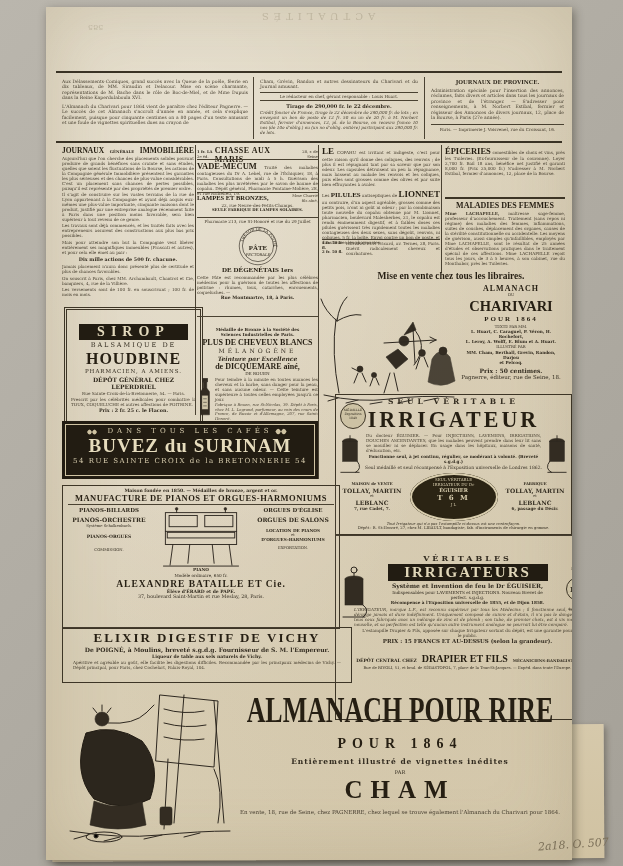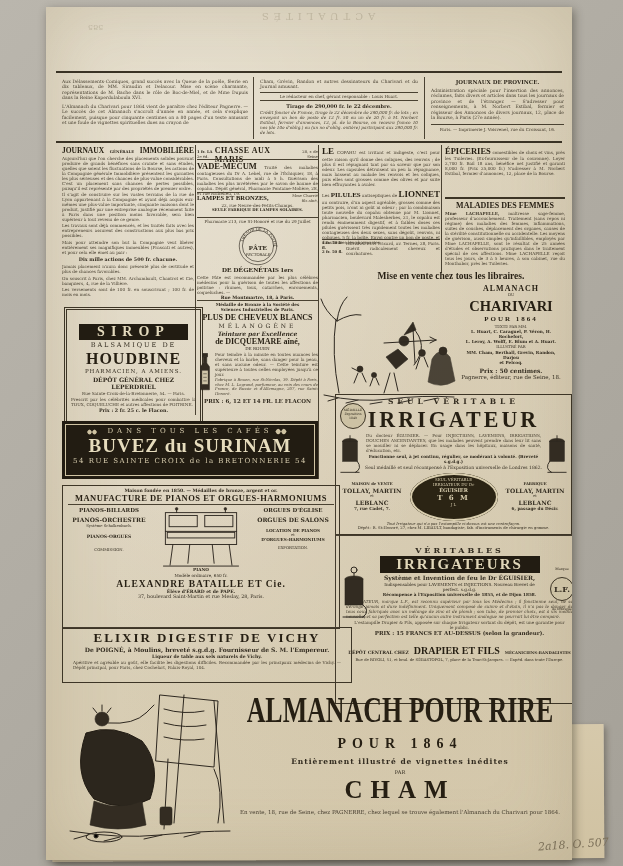--- a/index.html
+++ b/index.html
@@ -139,21 +139,21 @@
           </defs>
         <text font-size="6.2" fill="#332c20" font-family="DejaVu Serif,serif"><textPath href="#arcp" startOffset="8%">TRÉSOR DE LA POITRINE</textPath></text>
         <text x="35" y="38" font-size="11" text-anchor="middle" font-weight="bold" fill="#2a2418" font-family="Liberation Serif,serif">PÂTE</text>
         <text x="35" y="48" font-size="6" text-anchor="middle" font-style="italic" fill="#332c20" font-family="DejaVu Serif,serif">PECTORALE</text>
       </svg>
       <div class="c disp" style="font-size:7px">DE DÉGENÉTAIS 1ers</div>
       <p class="t42 j ink" style="margin:1px 0 0">Cette Pâte est recommandée par les plus célèbres médecins pour la guérison de toutes les affections de poitrine : rhumes, toux, catarrhes, enrouements, coqueluches. —</p>
       <div class="c t45 b">Rue Montmartre, 18, à Paris.</div>
     </div>
 
-    <div class="abs" style="left:151px;top:293px;width:121px;border-top:1px solid #4a4232;padding-top:1px">
+    <div class="abs" style="left:151px;top:309px;width:121px;border-top:1px solid #4a4232;padding-top:10px">
       <div class="c t42 b">Médaille de Bronze à la Société des</div>
       <div class="c t42 b">Sciences Industrielles de Paris.</div>
       <div class="c disp" style="font-size:8px;margin-top:1px">PLUS DE CHEVEUX BLANCS</div>
       <div class="c t6" style="letter-spacing:3px">MÉLANOGÈNE</div>
       <div class="c t6 b i">Teinture par Excellence</div>
       <div class="c disp" style="font-size:8px">de DICQUEMARE aîné,</div>
       <div class="c t42">DE ROUEN</div>
       <div style="display:flex;margin-top:1px">
         <svg width="16" height="40" viewBox="0 0 18 44" style="flex:none;margin-right:2px">
           <rect x="6" y="1" width="6" height="4" class="skf"></rect>
@@ -286,21 +286,21 @@
           <div class="t6 b">TOLLAY, MARTIN</div>
           <div class="t38">et</div>
           <div class="t6 b">LEBLANC</div>
           <div class="t42 b">6, passage du Désir.</div>
         </div>
       </div>
       <div class="c t38 i" style="margin-top:1px">Tout Irrigateur qui n'a pas l'estampille ci-dessus est une contrefaçon.</div>
       <div class="c t38">Dépôt : R. St-Honoré, 27, chez M. LIBAULT, bandagiste, fab. d'instruments de chirurgie en gomme.</div>
     </div>
 
-    <div class="abs box" style="left:289px;top:527px;width:231px;height:152px;padding:8px;overflow:hidden">
+    <div class="abs box" style="left:289px;top:527px;width:231px;height:152px;padding:16px;overflow:hidden">
       <div class="c b" style="font-size:8px;letter-spacing:3px;margin-top:2px">VÉRITABLES</div>
       <div class="blackbar c disp" style="width:160px;margin:1px auto;font-size:15px;letter-spacing:2px;color:#e0d6b8">IRRIGATEURS</div>
       <svg class="abs" style="left:5px;top:30px" width="26" height="54" viewBox="0 0 26 54">
         <circle cx="13" cy="5" r="3" class="sk"></circle>
         <path d="M13 8 L13 12" class="sk"></path>
         <ellipse cx="13" cy="14" rx="9" ry="3" class="skf"></ellipse>
         <rect x="4" y="14" width="18" height="26" class="skf"></rect>
         <path d="M22 40 q8 6 0 12" class="sk"></path>
         <line x1="2" y1="52" x2="24" y2="52" class="sk"></line>
       </svg>

